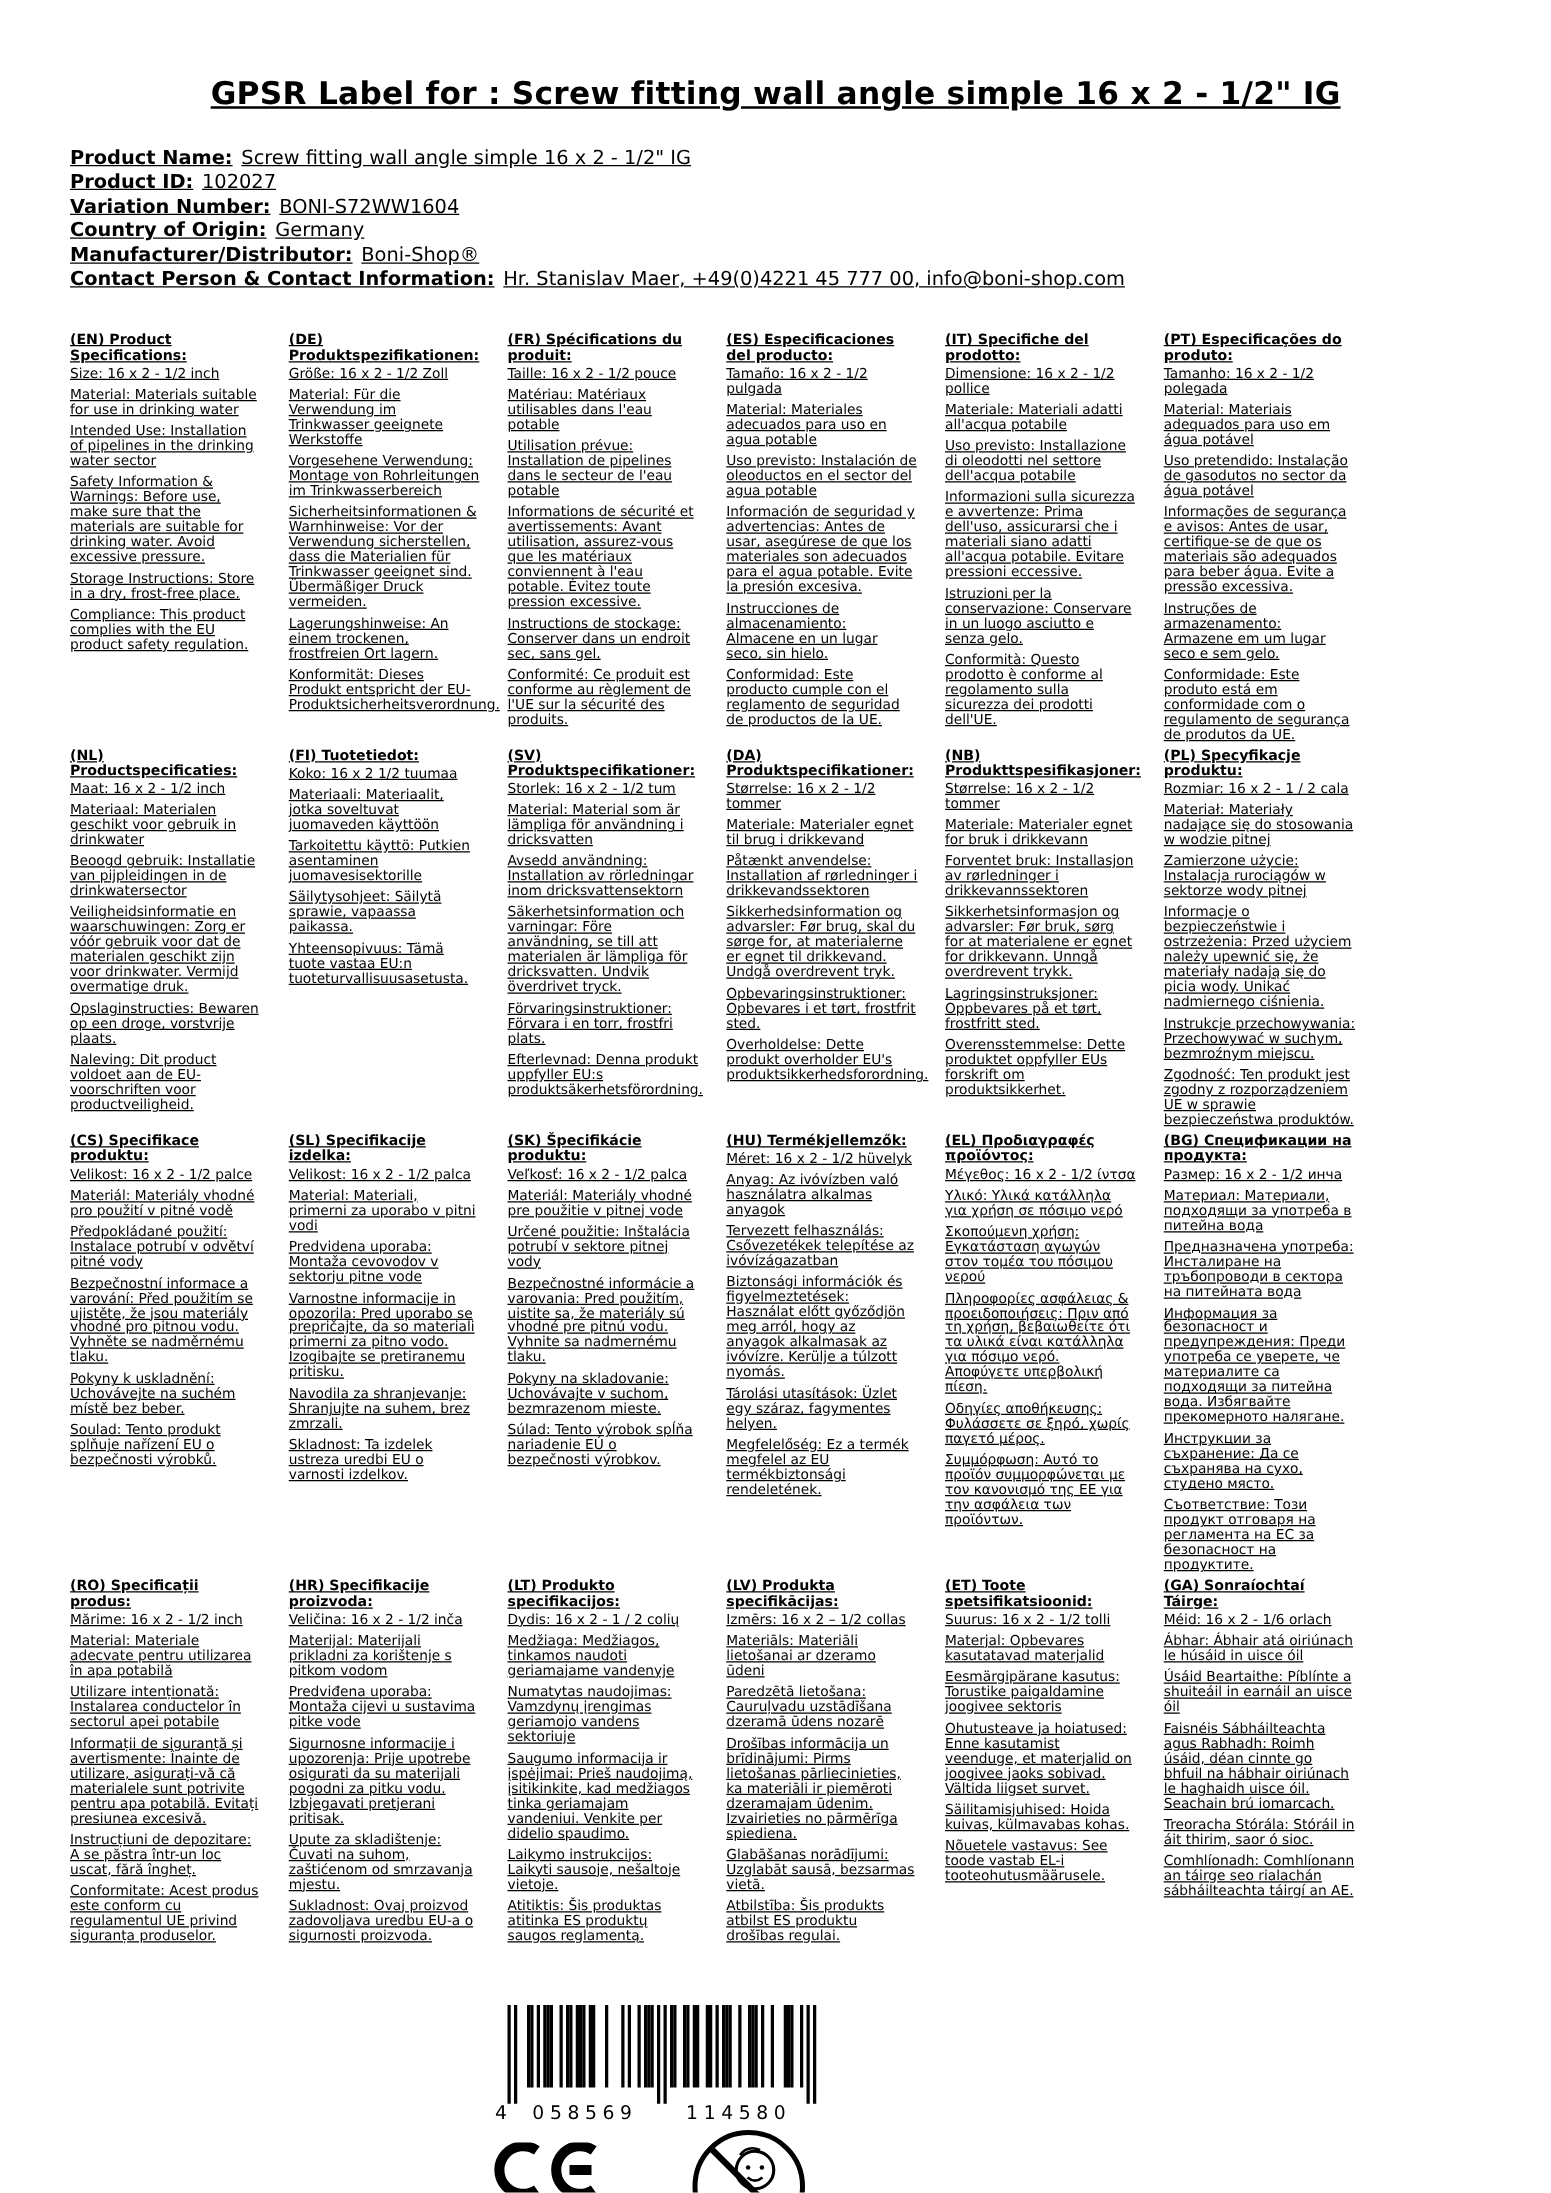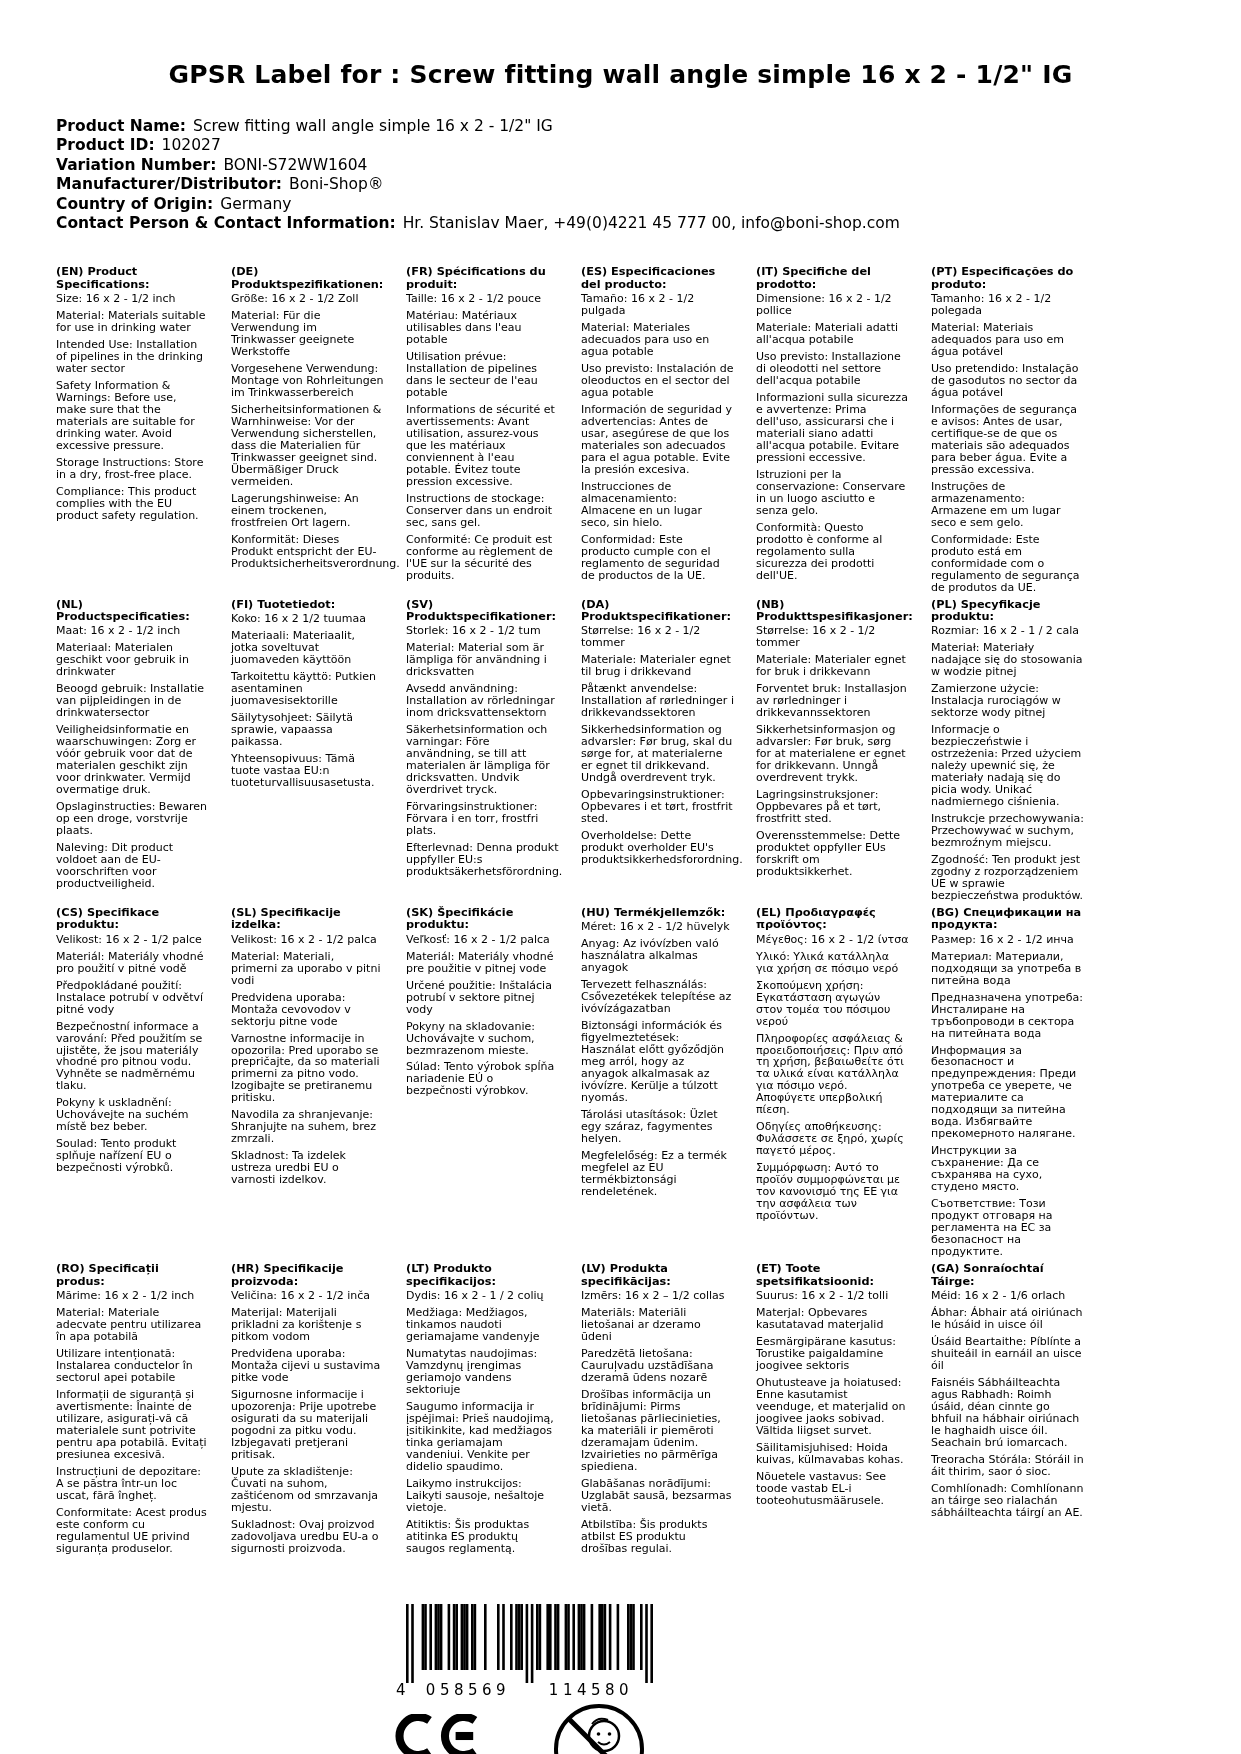--- a/index.html
+++ b/index.html
@@ -1,17 +1,17 @@
 <!DOCTYPE html>
 <html><head>
 <meta charset="utf-8">
 <style>
   html,body{margin:0;padding:0;background:#ffffff;}
   body{width:1241px;height:1754px;color:#000;font-family:"DejaVu Sans",sans-serif;-webkit-font-smoothing:antialiased;}
-  .page{position:relative;width:1241px;height:1754px;overflow:hidden;}
+  .page{position:relative;width:1241px;height:1754px;overflow:hidden;text-decoration:underline;}
   .title{font-size:25px;font-weight:bold;text-align:center;margin:0;padding-top:60px;letter-spacing:0.2px;}
   .product-info{margin:28px 0 0 56px;font-size:15.5px;line-height:19.4px;}
   .info-line{white-space:nowrap;}
   .info-label{font-weight:bold;margin-right:7px;}
   .spec-grid{display:grid;grid-template-columns:repeat(6,153px);column-gap:22px;grid-auto-rows:minmax(276px,auto);margin:33px 0 0 56px;}
   .spec-block{font-size:11px;line-height:1.09;}
   .spec-title{font-weight:bold;font-size:11.3px;margin:0 0 2px 0;}
   .spec-par{margin:0 0 5px 0;}
   .bottom{margin:44px 0 0 392px;width:300px;}
   .barcode-wrap{width:262px;}
@@ -23,22 +23,22 @@
 <body>
 
 <div class="page">
 
   <h1 class="title">GPSR Label for : Screw fitting wall angle simple 16 x 2 - 1/2" IG</h1>
 
   <div class="product-info" id="product-info">
       <div class="info-line"><span class="info-label">Product Name:</span><span class="info-value">Screw fitting wall angle simple 16 x 2 - 1/2" IG</span></div>
       <div class="info-line"><span class="info-label">Product ID:</span><span class="info-value">102027</span></div>
       <div class="info-line"><span class="info-label">Variation Number:</span><span class="info-value">BONI-S72WW1604</span></div>
+      <div class="info-line"><span class="info-label">Country of Origin:</span><span class="info-value">Germany</span></div>
       <div class="info-line"><span class="info-label">Manufacturer/Distributor:</span><span class="info-value">Boni-Shop®</span></div>
-      <div class="info-line"><span class="info-label">Country of Origin:</span><span class="info-value">Germany</span></div>
       <div class="info-line"><span class="info-label">Contact Person &amp; Contact Information:</span><span class="info-value">Hr. Stanislav Maer, +49(0)4221 45 777 00, info@boni-shop.com</span></div>
     </div>
 
   <div class="spec-grid" id="spec-grid">
       <div class="spec-block">
         <div class="spec-title">(EN) Product Specifications:</div>
         <div class="spec-par">Size: 16 x 2 - 1/2 inch</div>
         <div class="spec-par">Material: Materials suitable for use in drinking water</div>
         <div class="spec-par">Intended Use: Installation of pipelines in the drinking water sector</div>
         <div class="spec-par">Safety Information &amp; Warnings: Before use, make sure that the materials are suitable for drinking water. Avoid excessive pressure.</div>
@@ -159,20 +159,21 @@
         <div class="spec-par">Predvidena uporaba: Montaža cevovodov v sektorju pitne vode</div>
         <div class="spec-par">Varnostne informacije in opozorila: Pred uporabo se prepričajte, da so materiali primerni za pitno vodo. Izogibajte se pretiranemu pritisku.</div>
         <div class="spec-par">Navodila za shranjevanje: Shranjujte na suhem, brez zmrzali.</div>
         <div class="spec-par">Skladnost: Ta izdelek ustreza uredbi EU o varnosti izdelkov.</div>
       </div>
       <div class="spec-block">
         <div class="spec-title">(SK) Špecifikácie produktu:</div>
         <div class="spec-par">Veľkosť: 16 x 2 - 1/2 palca</div>
         <div class="spec-par">Materiál: Materiály vhodné pre použitie v pitnej vode</div>
         <div class="spec-par">Určené použitie: Inštalácia potrubí v sektore pitnej vody</div>
+        <div class="spec-par">Bezpečnostné informácie a varovania: Pred použitím, uistite sa, že materiály sú vhodné pre pitnú vodu. Vyhnite sa nadmernému tlaku.</div>
         <div class="spec-par">Pokyny na skladovanie: Uchovávajte v suchom, bezmrazenom mieste.</div>
         <div class="spec-par">Súlad: Tento výrobok spĺňa nariadenie EÚ o bezpečnosti výrobkov.</div>
       </div>
       <div class="spec-block">
         <div class="spec-title">(HU) Termékjellemzők:</div>
         <div class="spec-par">Méret: 16 x 2 - 1/2 hüvelyk</div>
         <div class="spec-par">Anyag: Az ivóvízben való használatra alkalmas anyagok</div>
         <div class="spec-par">Tervezett felhasználás: Csővezetékek telepítése az ivóvízágazatban</div>
         <div class="spec-par">Biztonsági információk és figyelmeztetések: Használat előtt győződjön meg arról, hogy az anyagok alkalmasak az ivóvízre. Kerülje a túlzott nyomás.</div>
         <div class="spec-par">Tárolási utasítások: Üzlet egy száraz, fagymentes helyen.</div>

